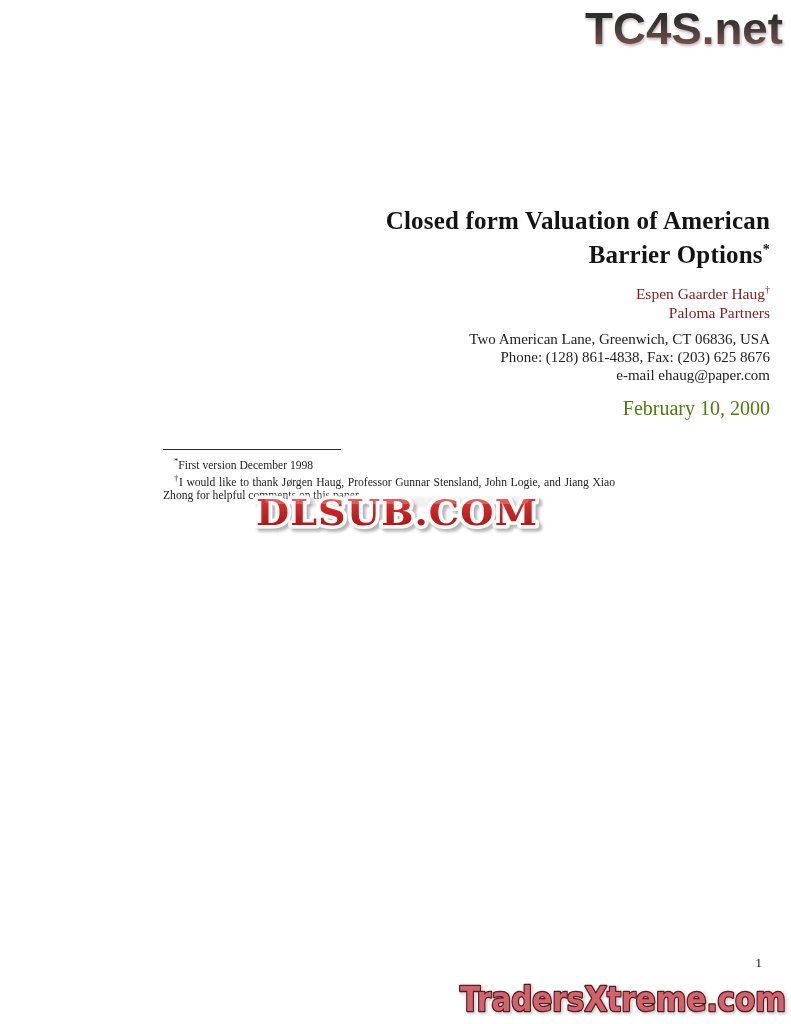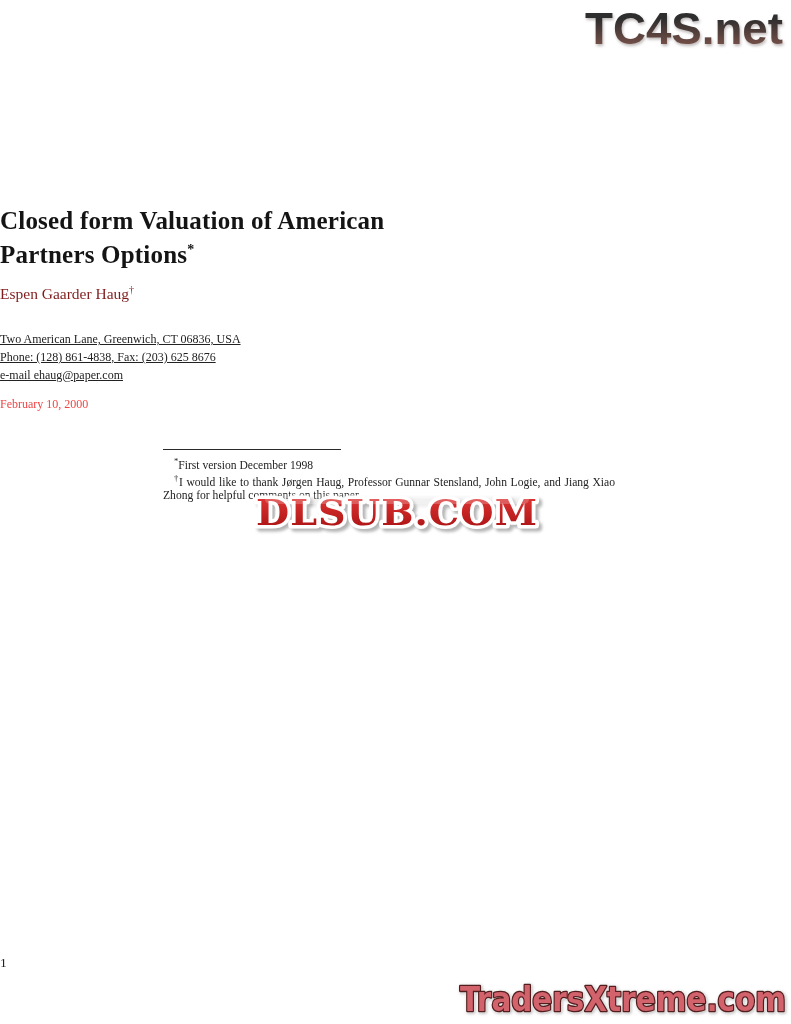--- a/index.html
+++ b/index.html
@@ -13,37 +13,37 @@
   }
   .page { position: absolute; inset: 0; background: #ffffff; padding-left: 40px; }
 
   
   .tc4s-logo {
     position: absolute; top: 2px; right: 4px;
     filter: drop-shadow(1px 2px 1.5px rgba(70,50,50,0.35));
   }
 
   
-  .centered-col { position: absolute; left: 0; width: 770px; text-align: left; }
+  .centered-col { position: absolute; left: 0; width: 770px; text-align: right; }
 
   .paper-title {
     top: 206px;
     font-size: 25px; font-weight: bold;
     line-height: 29px;
     letter-spacing: 0.2px;
     color: #141414;
   }
   .paper-title sup { font-size: 14px; font-weight: bold; }
 
   .author-block { top: 281px; font-size: 15.5px; line-height: 18.5px; color: #7f1d1d; }
   .author-block sup { font-size: 10px; }
 
-  .address-block { top: 330px; font-size: 12px; line-height: 18px; color: #222; text-decoration: underline; }
+  .address-block { top: 330px; font-size: 15px; line-height: 18px; color: #222; }
 
-  .date-line { top: 397px; font-size: 12px; color: #ef4444; }
+  .date-line { top: 397px; font-size: 20px; color: #4d7c0f; }
 
   
   .footnote-area {
     position: absolute; left: 163px; top: 449px; width: 452px;
     font-size: 11.6px; line-height: 13.2px; color: #222;
   }
   .footnote-rule {
     width: 178px; height: 1.2px; background: #2a2a2a; margin-bottom: 5px;
   }
   .footnote { text-indent: 11px; }
@@ -75,25 +75,26 @@
       <linearGradient id="tc4sGrad" x1="0" y1="0" x2="0" y2="1">
         <stop offset="0.3" stop-color="#2e2e2e"></stop>
         <stop offset="1" stop-color="#8a5a50"></stop>
       </linearGradient>
     </defs>
     <text x="103" y="42" text-anchor="middle" font-size="44" font-weight="bold" font-family="'Liberation Sans', sans-serif" textLength="198" lengthAdjust="spacingAndGlyphs" fill="url(#tc4sGrad)">TC4S.net</text>
   </svg>
 
   <div class="centered-col paper-title">
     <span>Closed form Valuation of American</span><br>
-    <span>Partners Options</span><sup>*</sup>
+    <span>Barrier Options</span><sup>*</sup>
   </div>
 
   <div class="centered-col author-block">
     <div><span>Espen Gaarder Haug</span><sup>†</sup></div>
+    <div>Paloma Partners</div>
   </div>
 
   <div class="centered-col address-block">
     <div>Two American Lane, Greenwich, CT 06836, USA</div>
     <div>Phone: (128) 861-4838, Fax: (203) 625 8676</div>
     <div>e-mail ehaug@paper.com</div>
   </div>
 
   <div class="centered-col date-line">February 10, 2000</div>
 

